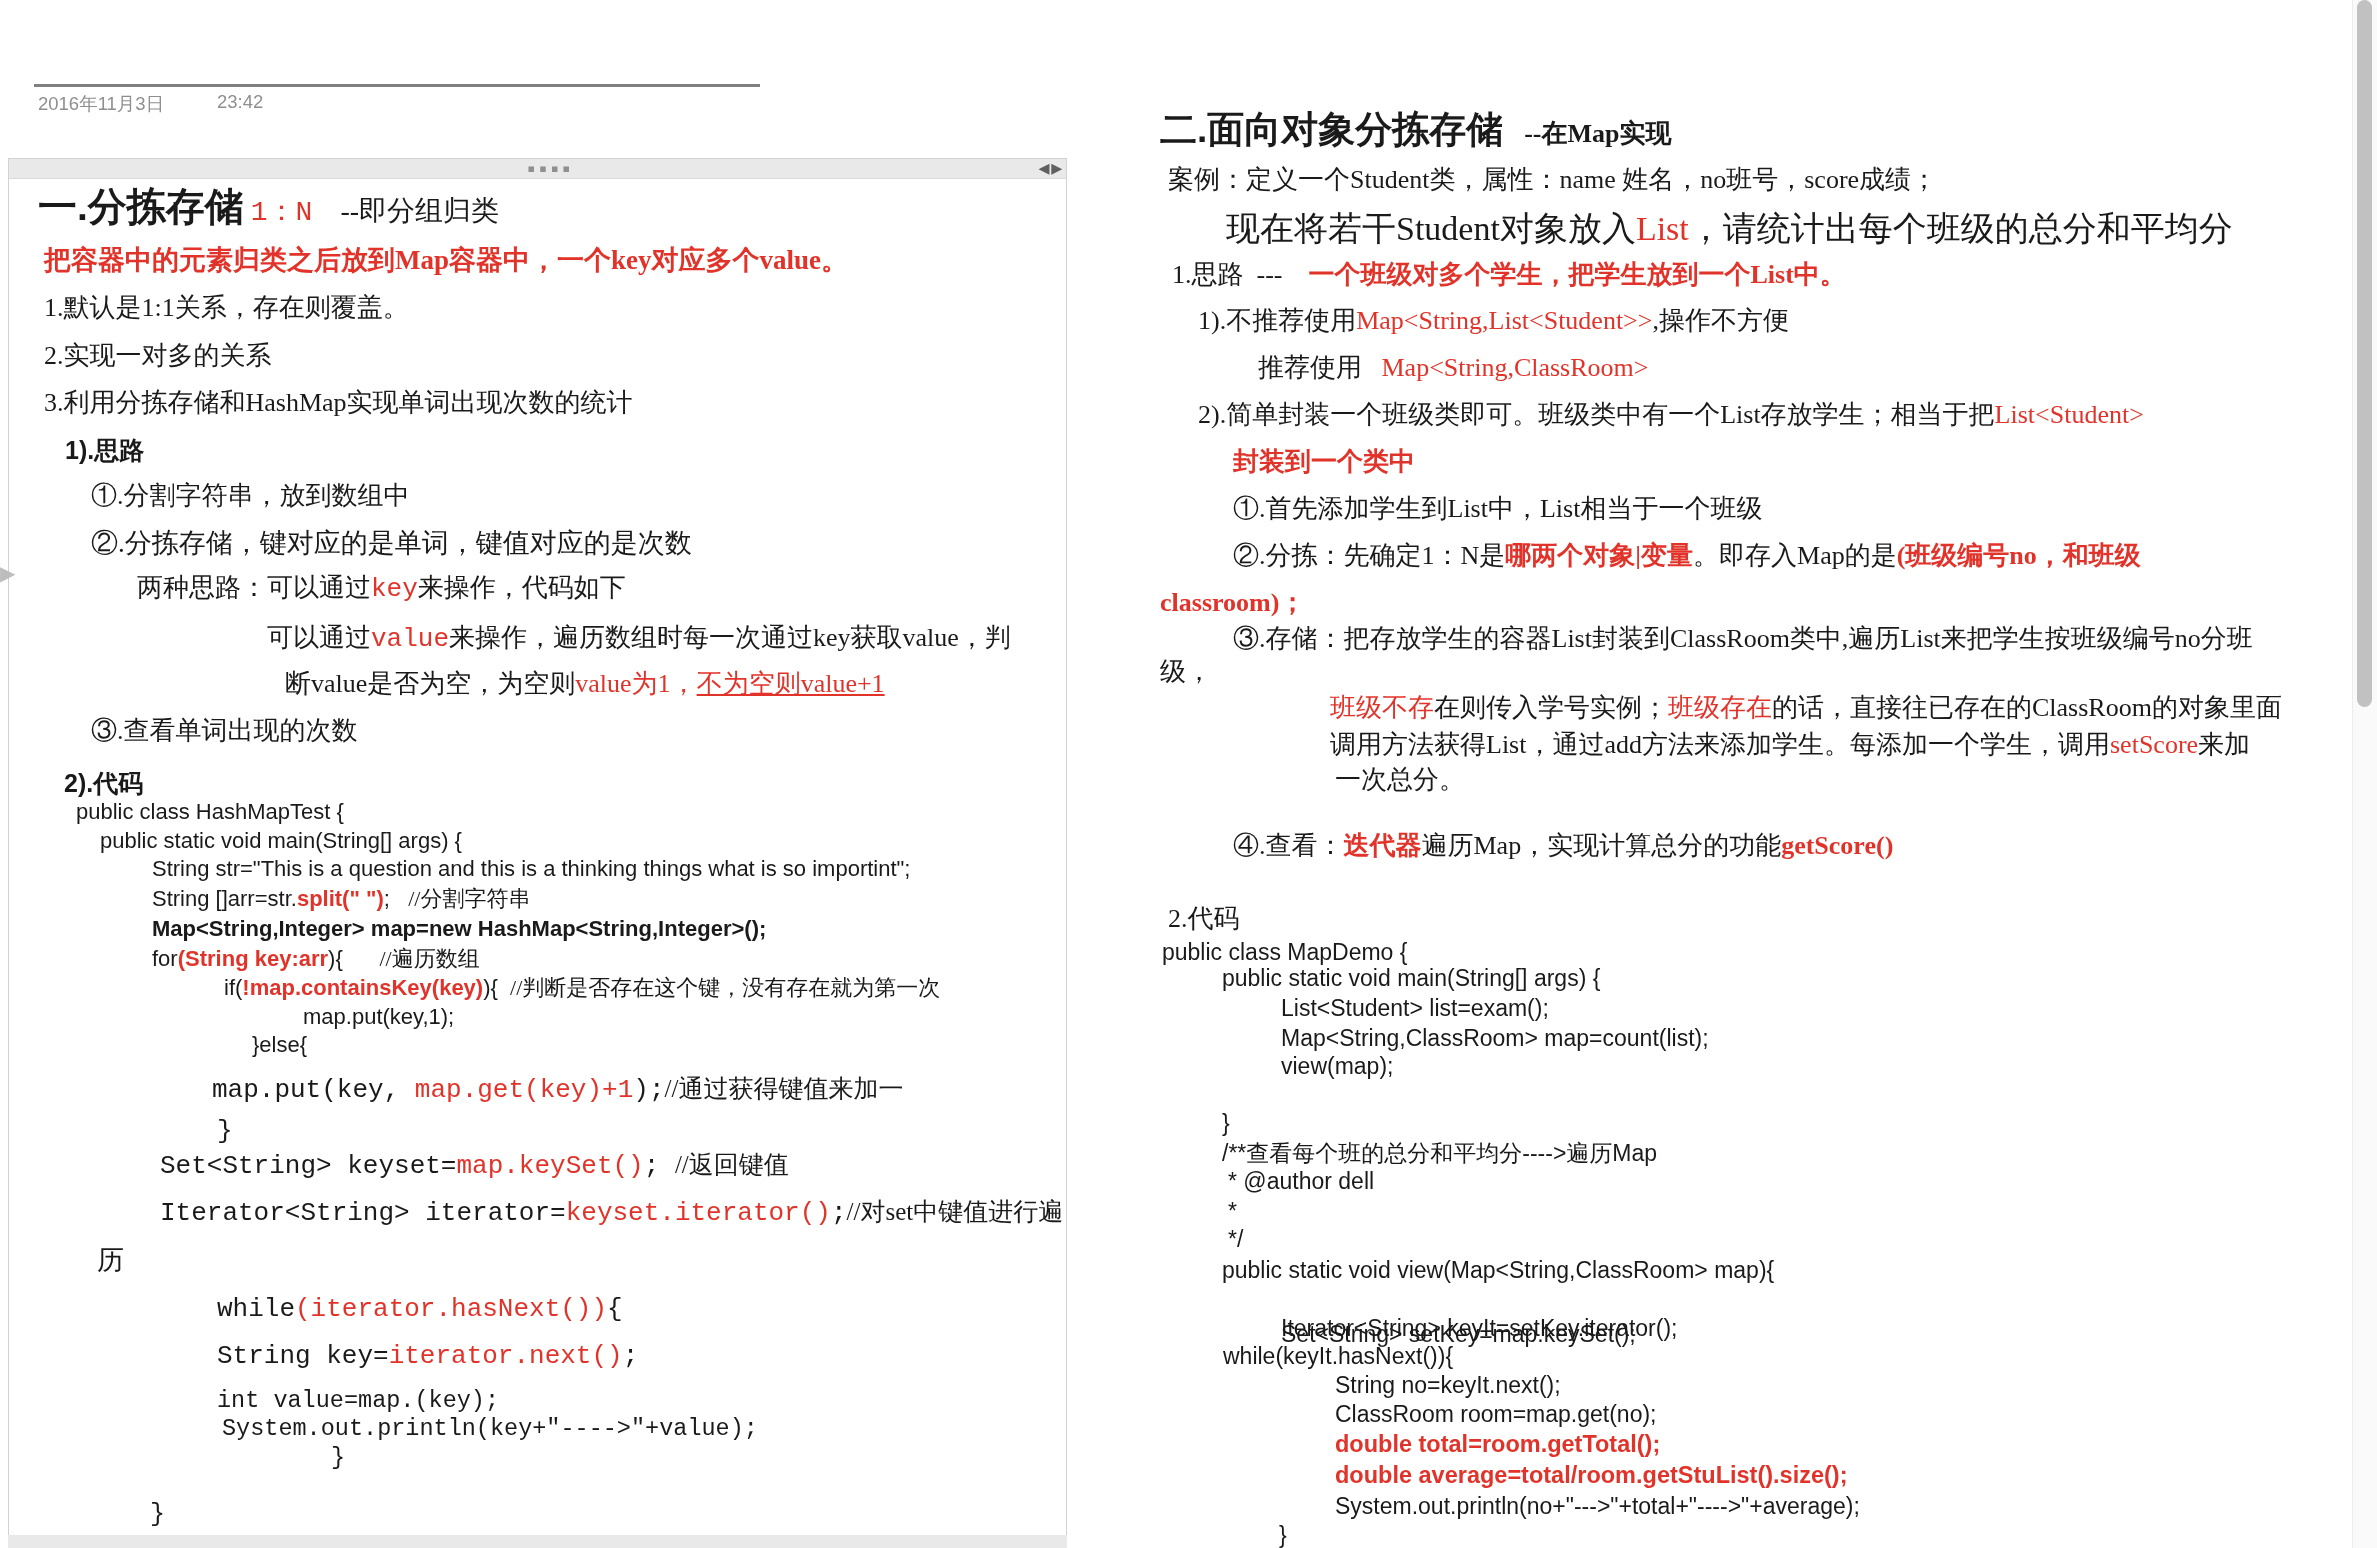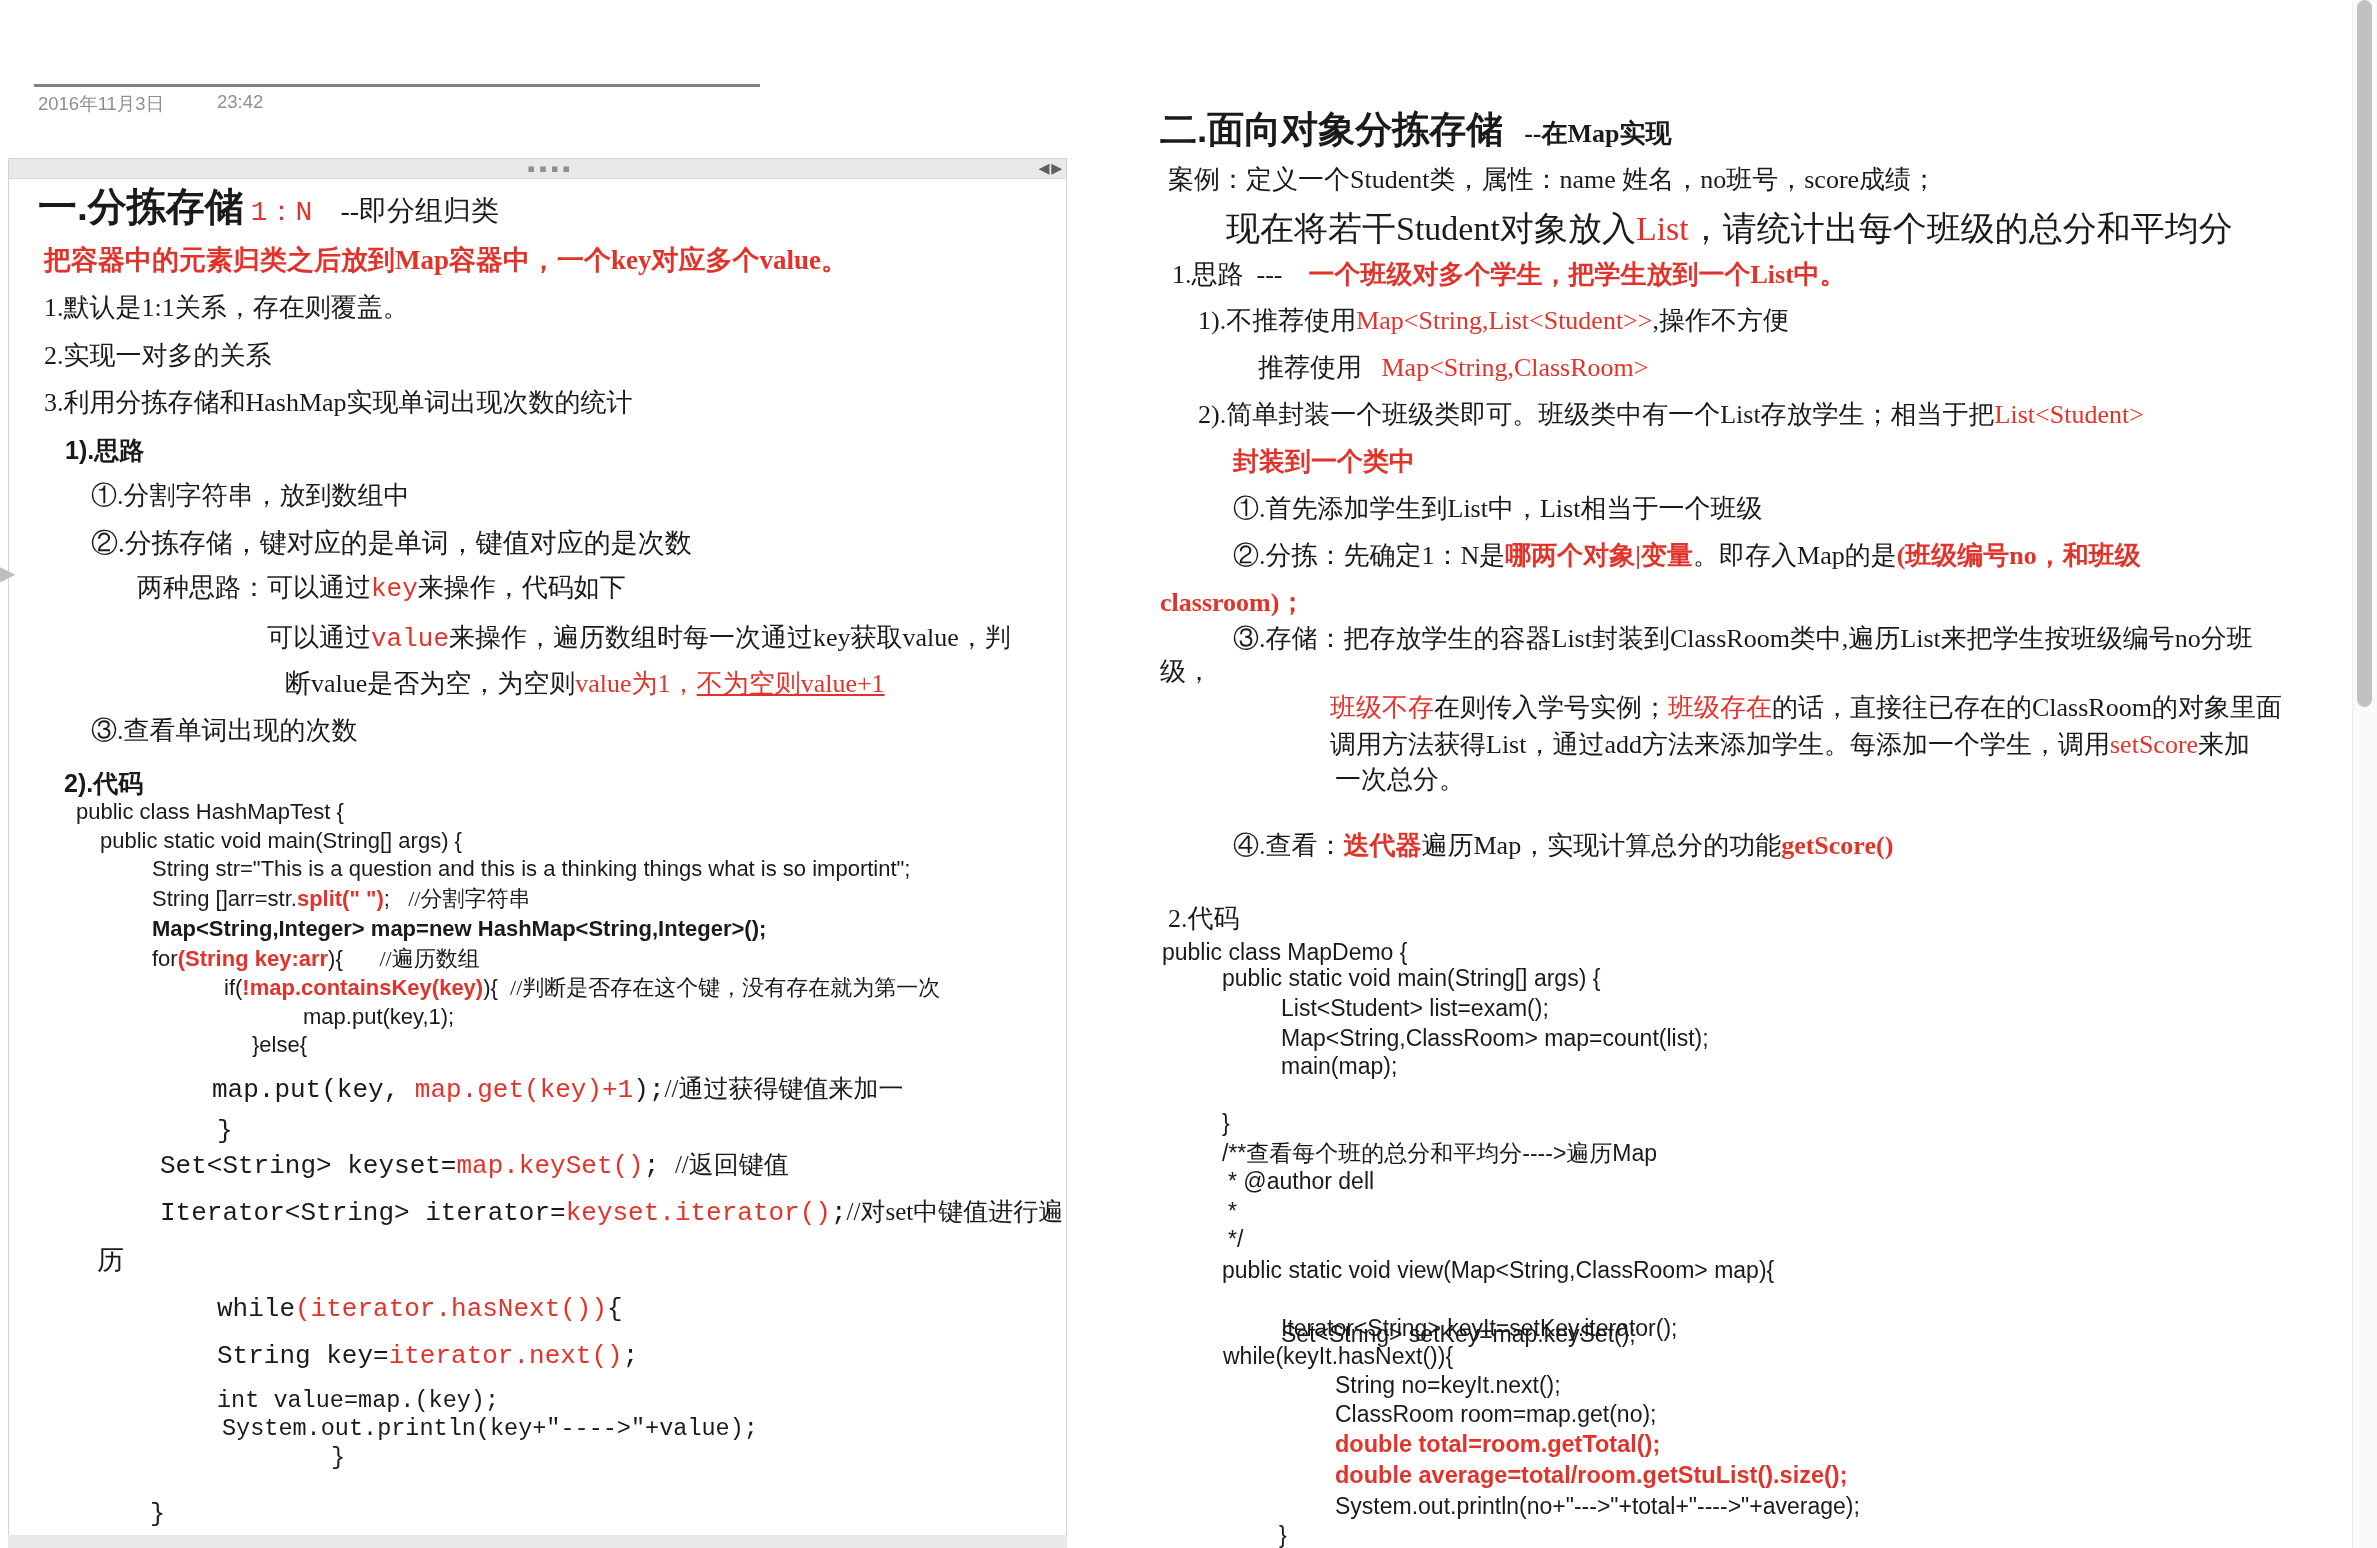--- a/index.html
+++ b/index.html
@@ -109,21 +109,21 @@
       <div class="ln f-serif" style="left: 1160px; top: 657px; font-size: 26px;"><span class="">级，</span></div>
       <div class="ln f-serif" style="left: 1330px; top: 693px; font-size: 26px;"><span class=" red">班级不存</span><span class="">在则传入学号实例；</span><span class=" red">班级存在</span><span class="">的话，直接往已存在的ClassRoom的对象里面</span></div>
       <div class="ln f-serif" style="left: 1330px; top: 730px; font-size: 26px;"><span class="">调用方法获得List，通过add方法来添加学生。每添加一个学生，调用</span><span class=" red">setScore</span><span class="">来加</span></div>
       <div class="ln f-serif" style="left: 1335px; top: 765px; font-size: 26px;"><span class="">一次总分。</span></div>
       <div class="ln f-serif" style="left: 1233px; top: 831px; font-size: 26px;"><span class="">④.查看：</span><span class=" red b">迭代器</span><span class="">遍历Map，实现计算总分的功能</span><span class=" red b">getScore()</span></div>
       <div class="ln f-serif" style="left: 1168px; top: 904px; font-size: 26px;"><span class="">2.代码</span></div>
       <div class="ln f-sans" style="left: 1162px; top: 940px; font-size: 23px;"><span class="">public class MapDemo {</span></div>
       <div class="ln f-sans" style="left: 1222px; top: 966px; font-size: 23px;"><span class="">public static void main(String[] args) {</span></div>
       <div class="ln f-sans" style="left: 1281px; top: 996px; font-size: 23px;"><span class="">List&lt;Student&gt; list=exam();</span></div>
       <div class="ln f-sans" style="left: 1281px; top: 1026px; font-size: 23px;"><span class="">Map&lt;String,ClassRoom&gt; map=count(list);</span></div>
-      <div class="ln f-sans" style="left: 1281px; top: 1054px; font-size: 23px;"><span class="">main(map);</span></div>
+      <div class="ln f-sans" style="left: 1281px; top: 1054px; font-size: 23px;"><span class="">view(map);</span></div>
       <div class="ln f-sans" style="left: 1222px; top: 1111px; font-size: 23px;"><span class="">}</span></div>
       <div class="ln f-sans" style="left: 1222px; top: 1141px; font-size: 23px;"><span class="">/**查看每个班的总分和平均分----&gt;遍历Map</span></div>
       <div class="ln f-sans" style="left: 1228px; top: 1169px; font-size: 23px;"><span class="">* @author dell</span></div>
       <div class="ln f-sans" style="left: 1228px; top: 1199px; font-size: 23px;"><span class="">*</span></div>
       <div class="ln f-sans" style="left: 1228px; top: 1227px; font-size: 23px;"><span class="">*/</span></div>
       <div class="ln f-sans" style="left: 1222px; top: 1258px; font-size: 23px;"><span class="">public static void view(Map&lt;String,ClassRoom&gt; map){</span></div>
       <div class="ln f-sans" style="left: 1281px; top: 1286px; font-size: 23px; margin-top: 36px;"><span class="">Set&lt;String&gt; setKey=map.keySet();</span></div>
       <div class="ln f-sans" style="left: 1281px; top: 1316px; font-size: 23px;"><span class="">Iterator&lt;String&gt; keyIt=setKey.iterator();</span></div>
       <div class="ln f-sans" style="left: 1223px; top: 1344px; font-size: 23px;"><span class="">while(keyIt.hasNext()){</span></div>
       <div class="ln f-sans" style="left: 1335px; top: 1373px; font-size: 23px;"><span class="">String no=keyIt.next();</span></div>

